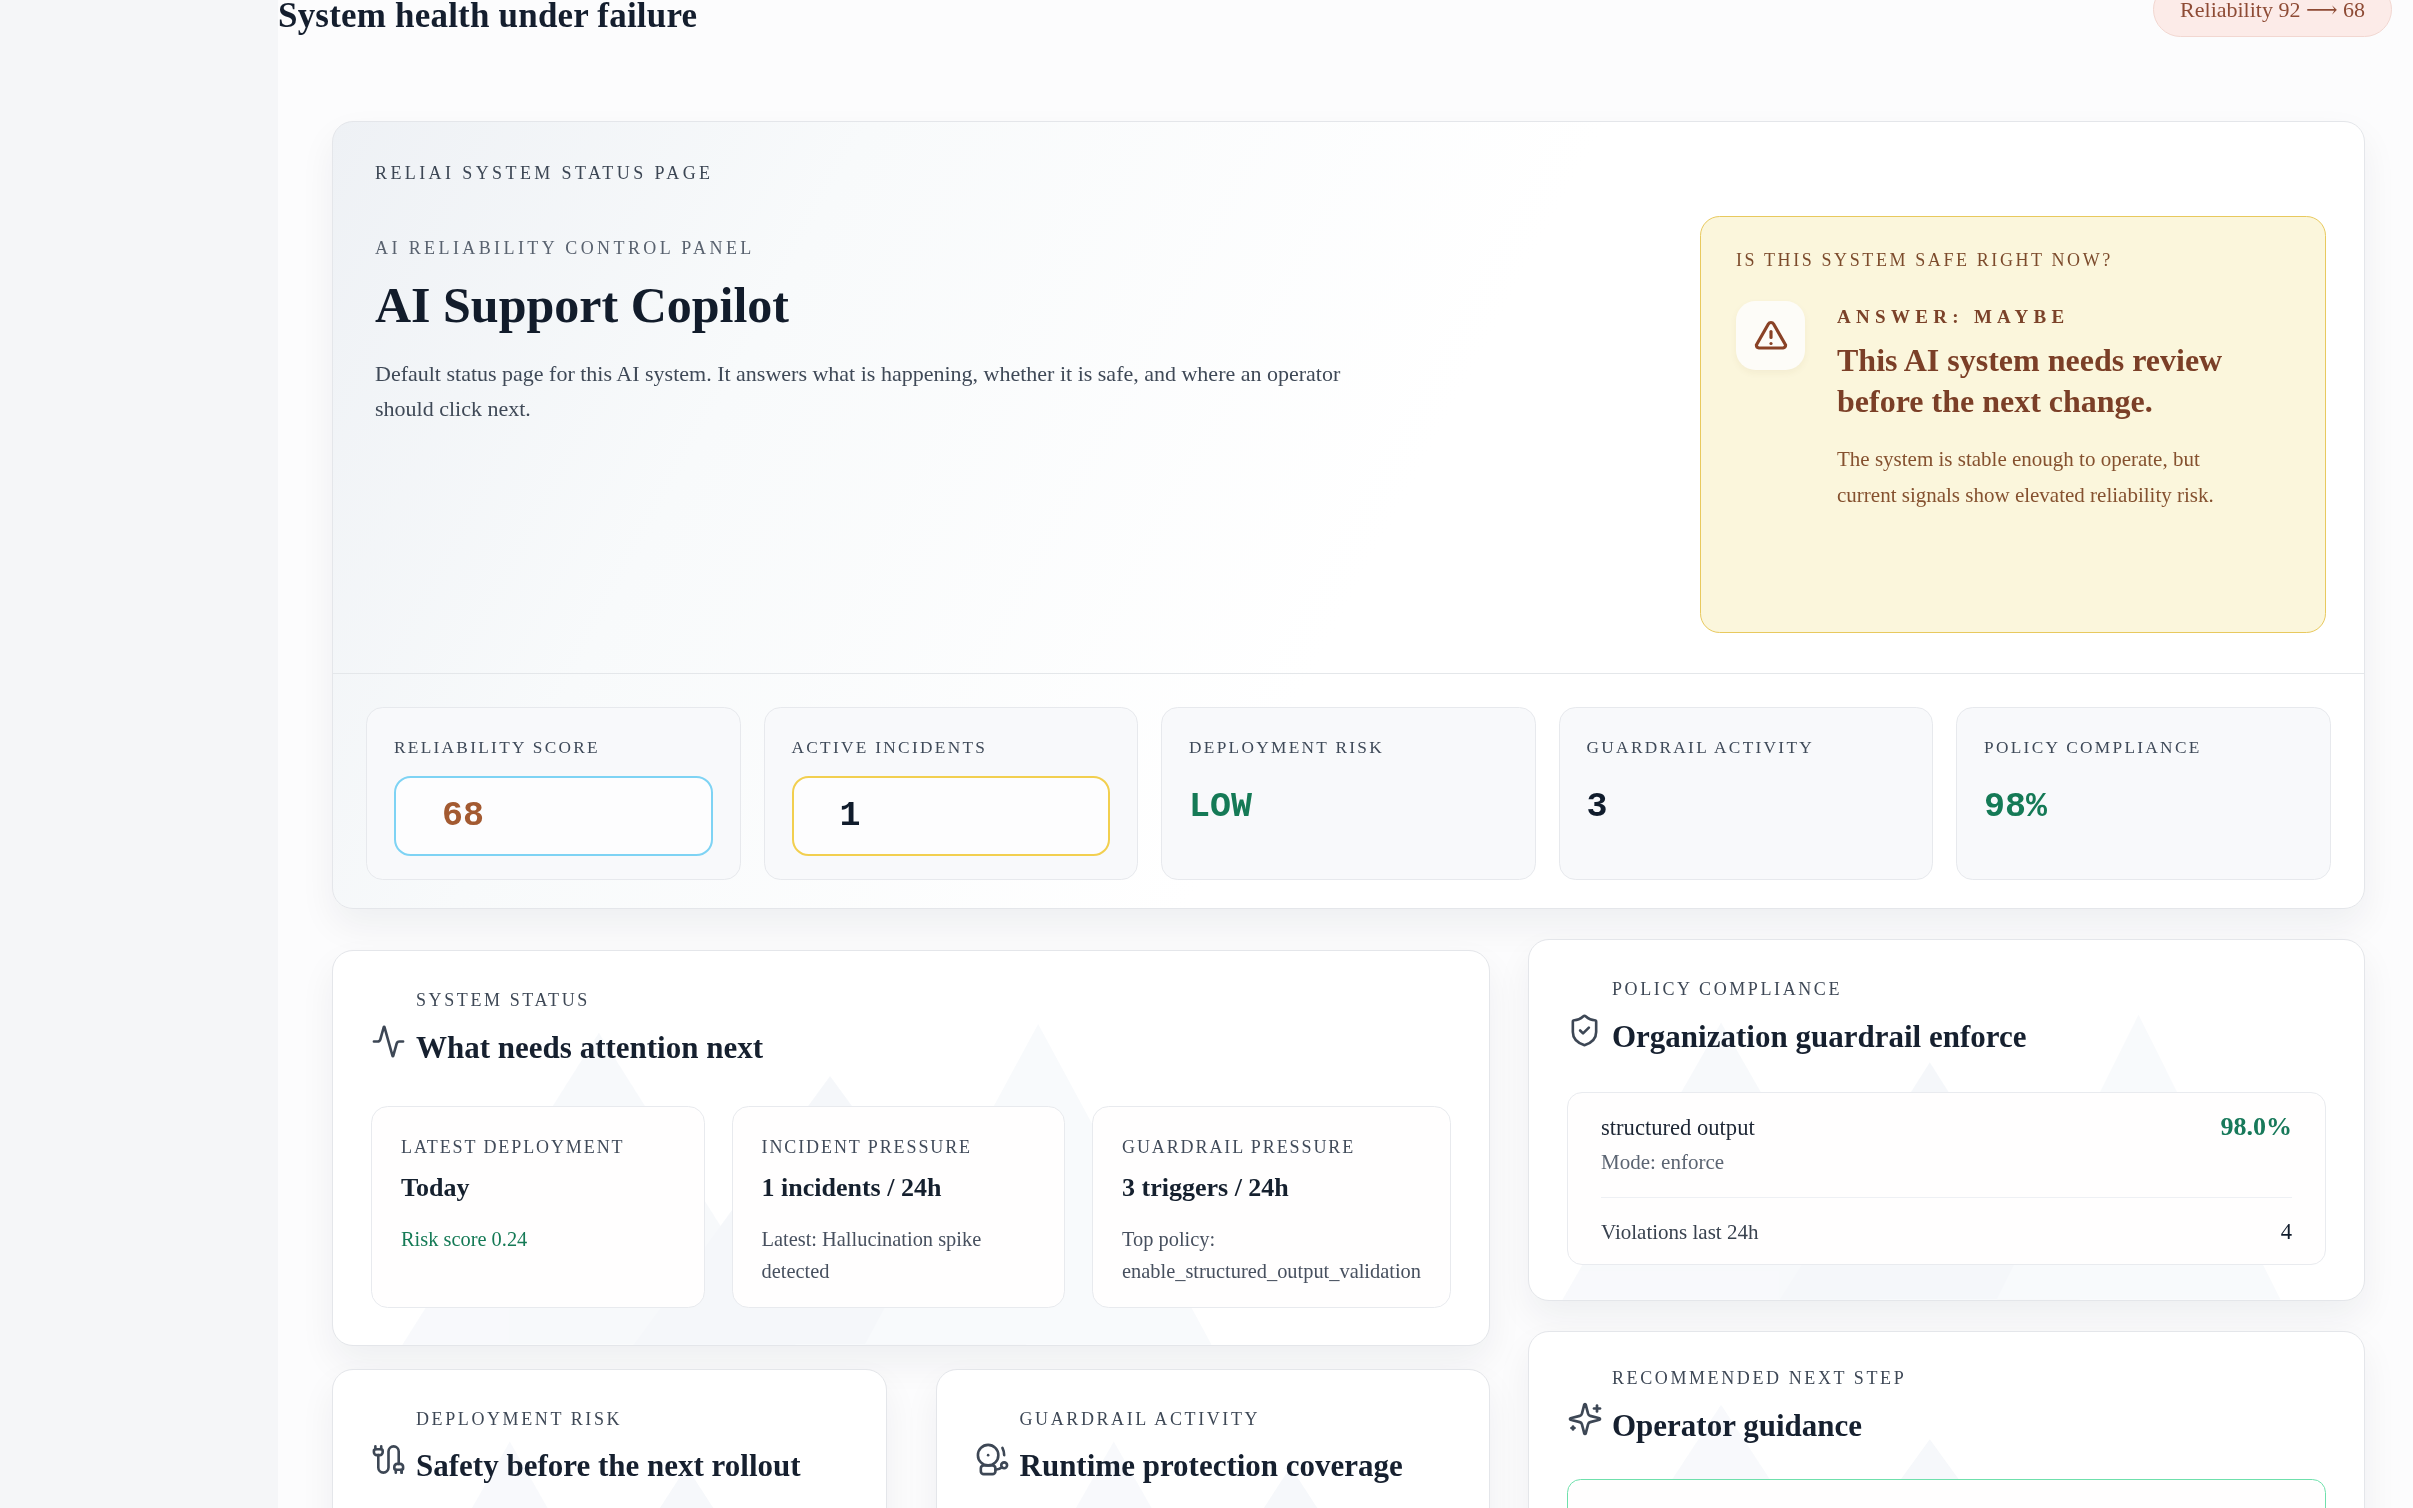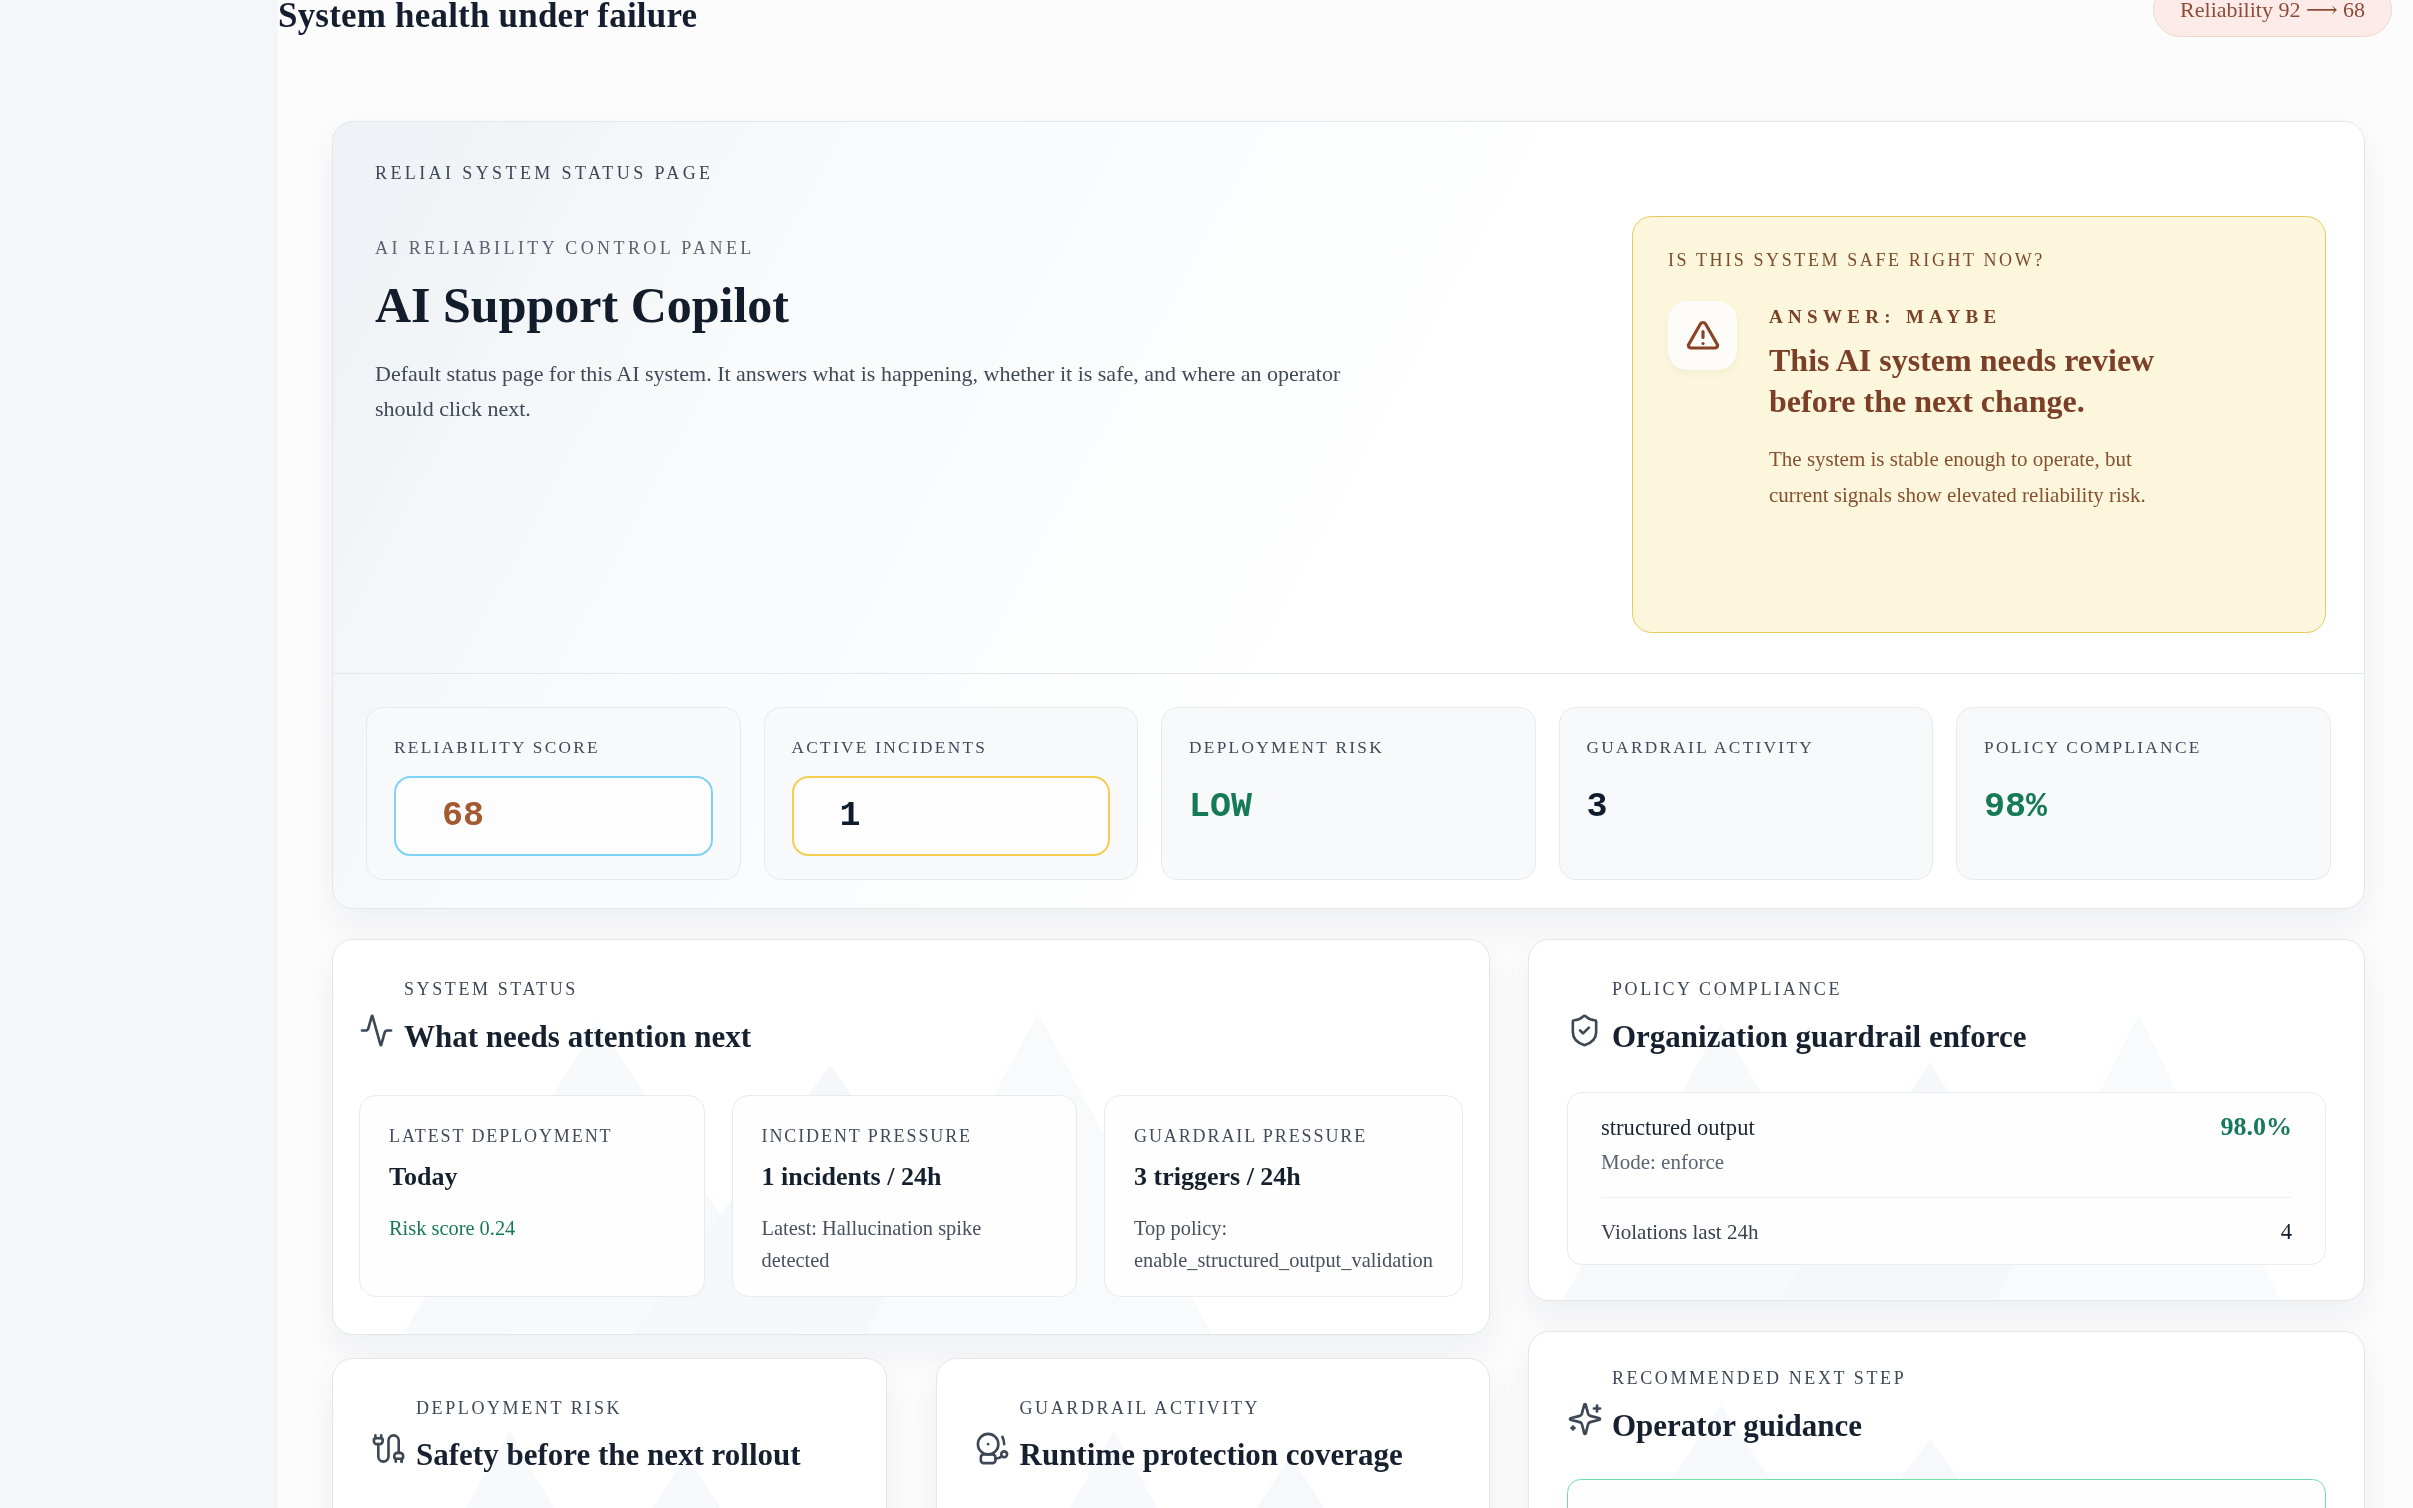--- a/index.html
+++ b/index.html
@@ -36,21 +36,21 @@
 
   
   .hero { height:788px; background:linear-gradient(118deg,#eef1f5 0%,#f8fafb 22%,#ffffff 52%); }
   .hero-header { position:relative; height:551px; padding:41px 42px; z-index:1; }
   .eyebrow { font-size:18px; letter-spacing:3.4px; color:#3c4654; }
   .eyebrow.light { color:#59626f; margin-top:54px; }
   .hero-title { font-size:50px; font-weight:700; color:#121c2b; margin-top:16.6px; }
   .hero-desc { font-size:22px; line-height:1.6; color:#3f4957; margin-top:22.6px; max-width:996px; }
 
   .safety-box {
-    position:absolute; top:94px; right:38px; width:694px; min-height:417px;
+    position:absolute; top:94px; right:38px; width:626px; min-height:417px;
     background:#fbf6dc; border:1.5px solid #e8c95e; border-radius:19.6px;
     padding:33px 35px; z-index:2;
   }
   .safety-label { font-size:18px; letter-spacing:2.6px; color:#7c4b2c; }
   .safety-row { display:flex; margin-top:30px; }
   .warn-badge {
     flex:0 0 69px; height:69px; background:#fdfcf8; border-radius:19.6px;
     display:flex; align-items:center; justify-content:center;
     box-shadow:0 3px 7.5px rgba(120,80,30,.06);
   }
@@ -84,21 +84,21 @@
 
   
   .section-grid { display:grid; grid-template-columns:1158px 837px; gap:38px; margin-top:30px; align-items:start; }
   .col { display:block; }
 
   .card-head { position:relative; z-index:1; display:grid; grid-template-columns:45px 1fr; }
   .card-head .sec-label { grid-column:2; font-size:18px; letter-spacing:2.6px; color:#3e4856; }
   .card-head .sec-icon { grid-column:1; grid-row:2; align-self:center; color:#3d4755; }
   .card-head .sec-title { grid-column:2; grid-row:2; font-size:31px; font-weight:700; color:#16202f; margin-top:13.6px; line-height:1.5; }
 
-  .status-card { height:396px; padding:39px 26px; }
+  .status-card { height:396px; padding:39px 38px;margin-top:11px; }
   .subcards { position:relative; z-index:1; margin-top:35px; display:grid; grid-template-columns:repeat(3,1fr); gap:27px; }
   .subcard {
     background:#fffefe; border:0.8px solid #e8eaee; border-radius:16.6px;
     padding:30px 29px; height:202px;
   }
   .subcard-label { font-size:18px; letter-spacing:1.9px; color:#414b5a; }
   .subcard-value { font-size:26px; font-weight:700; color:#15202e; margin-top:15px; }
   .subcard-note { font-size:20.4px; line-height:1.55; color:#47505f; margin-top:21px; }
   .subcard-note.green { color:#157a56; }
   .subcard-note .nowrap { white-space:nowrap; }

